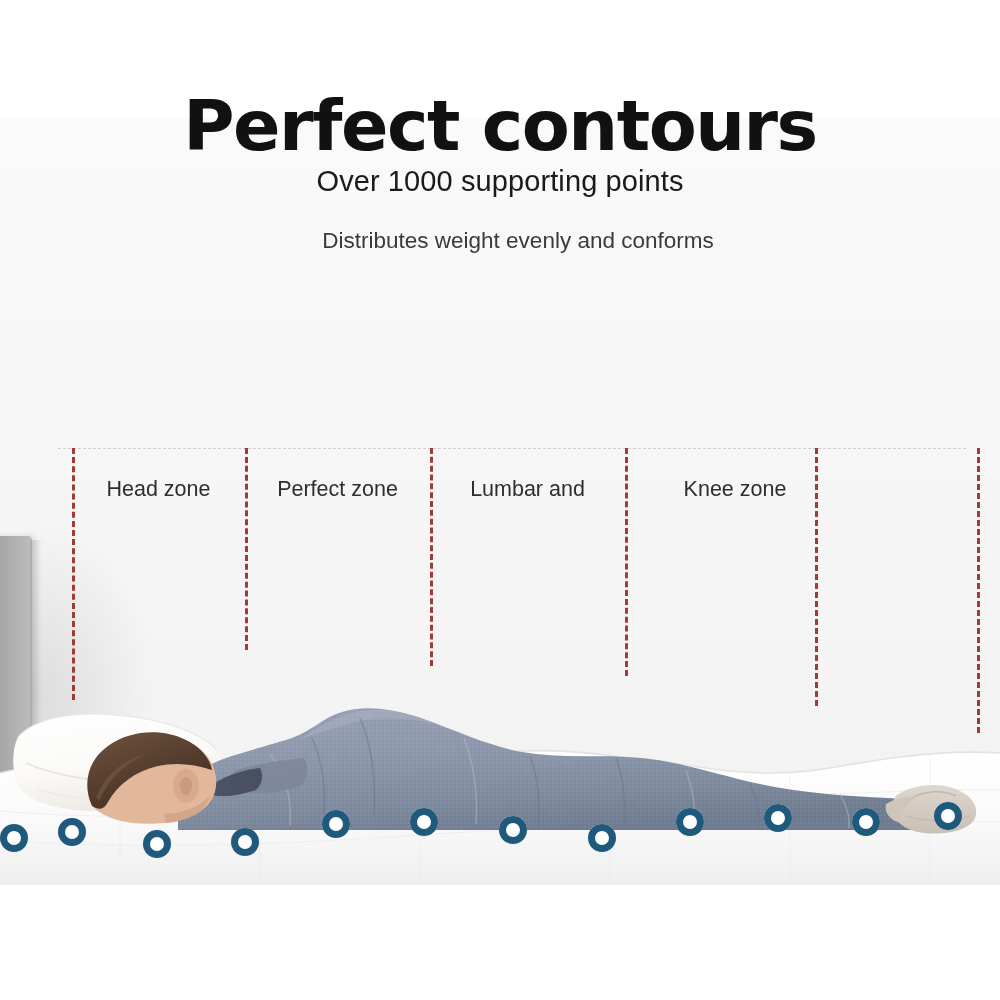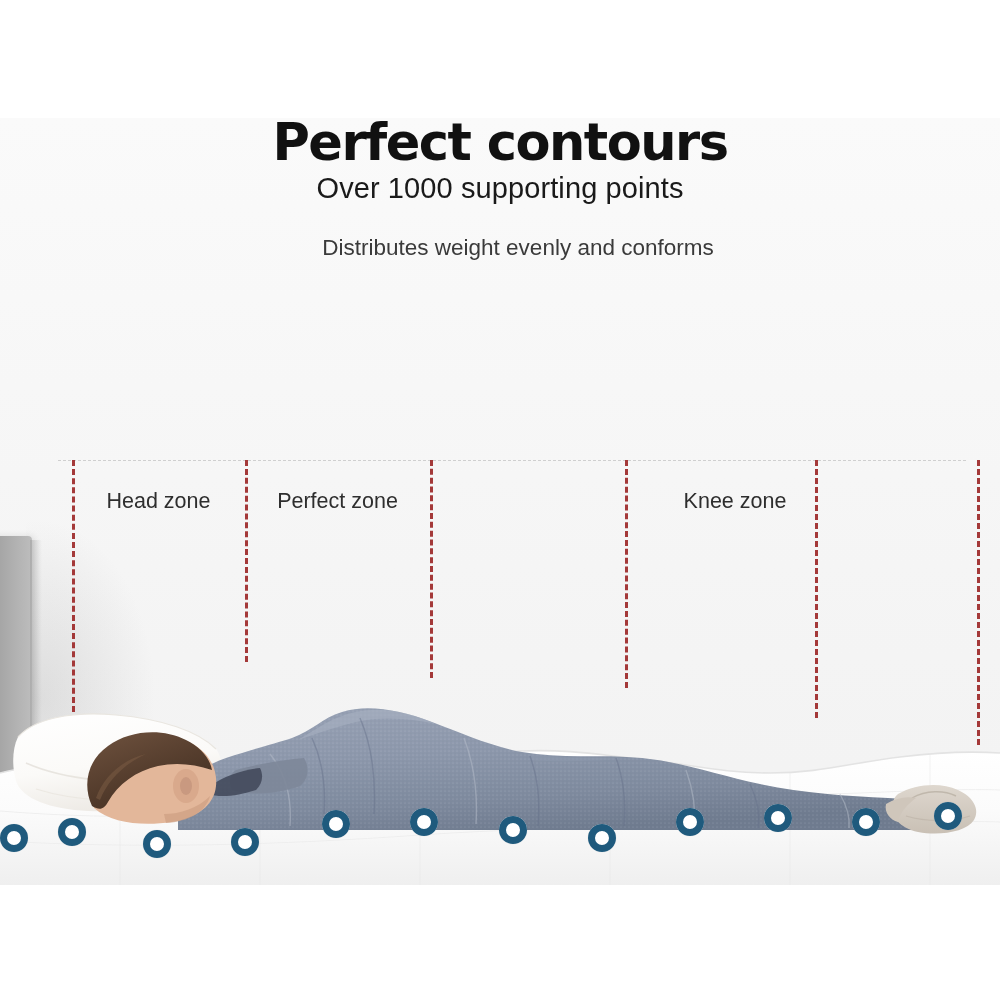--- a/index.html
+++ b/index.html
@@ -16,36 +16,36 @@
   
   .scene {
     position:absolute; left:0; top:118px; width:1000px; height:767px;
     background:linear-gradient(180deg,#fafafa 0%, #f7f7f7 35%, #f4f4f4 70%, #f2f2f2 100%);
     overflow:hidden;
   }
 
   
   .textblock { position:absolute; left:0; top:0; width:1000px; text-align:center; z-index:40; }
   .headline {
-    font-size:51px; font-weight:bold; letter-spacing:-1.5px;
-    color:#111111; line-height:1.0; margin-top:117px;
+    font-size:70px; font-weight:bold; letter-spacing:-1.5px;
+    color:#111111; line-height:1.0; margin-top:91px;
     font-family:"DejaVu Sans","Liberation Sans",sans-serif;
   }
   .subhead {
     font-size:29px; font-weight:normal; color:#1a1a1a; margin-top:4px;
     letter-spacing:.1px;
   }
   .body-copy {
     font-size:22.5px; color:#3a3a3a; margin-top:27px; line-height:1.45;
     font-weight:normal;
   }
   .body-copy div { white-space:nowrap;padding-left:36px; }
 
   
-  .zones { position:absolute; left:0; top:12px; width:816px; height:767px; z-index:30; pointer-events:none; }
+  .zones { position:absolute; left:0; top:0; width:816px; height:767px; z-index:30; pointer-events:none; }
   .zone-top-rule {
     position:absolute; left:58px; top:330px; width:908px; height:0;
     border-top:1.6px dashed #cfcfcf;
   }
   .vline {
     position:absolute; width:0; border-left:3.4px dashed #9e2a2a; opacity:.92;
   }
   .zlabel {
     position:absolute; text-align:center; font-size:21.5px; color:#2e2e2e;
     line-height:1.28; font-weight:normal;
@@ -278,20 +278,21 @@
       <div class="vline" style="left:815px; top:330px; height:258px;"></div>
       <div class="vline" style="left:977px; top:330px; height:285px;"></div>
 
       <div class="zlabel" style="left:72px; top:358px; width:173px;">
         <div>Head zone</div>
       </div>
       <div class="zlabel" style="left:245px; top:358px; width:185px;">
         <div>Perfect zone</div>
       </div>
       <div class="zlabel" style="left:430px; top:358px; width:195px;">
+        <div>Lumbar and</div>
       </div>
       <div class="zlabel" style="left:625px; top:358px; width:190px;margin-left:15px;">
         <div>Knee zone</div>
       </div>
     </div>
 
     <div>
       <span class="marker" style="left:58px; top:700px; width:28px; height:28px;">
           <i></i>
         </span>

